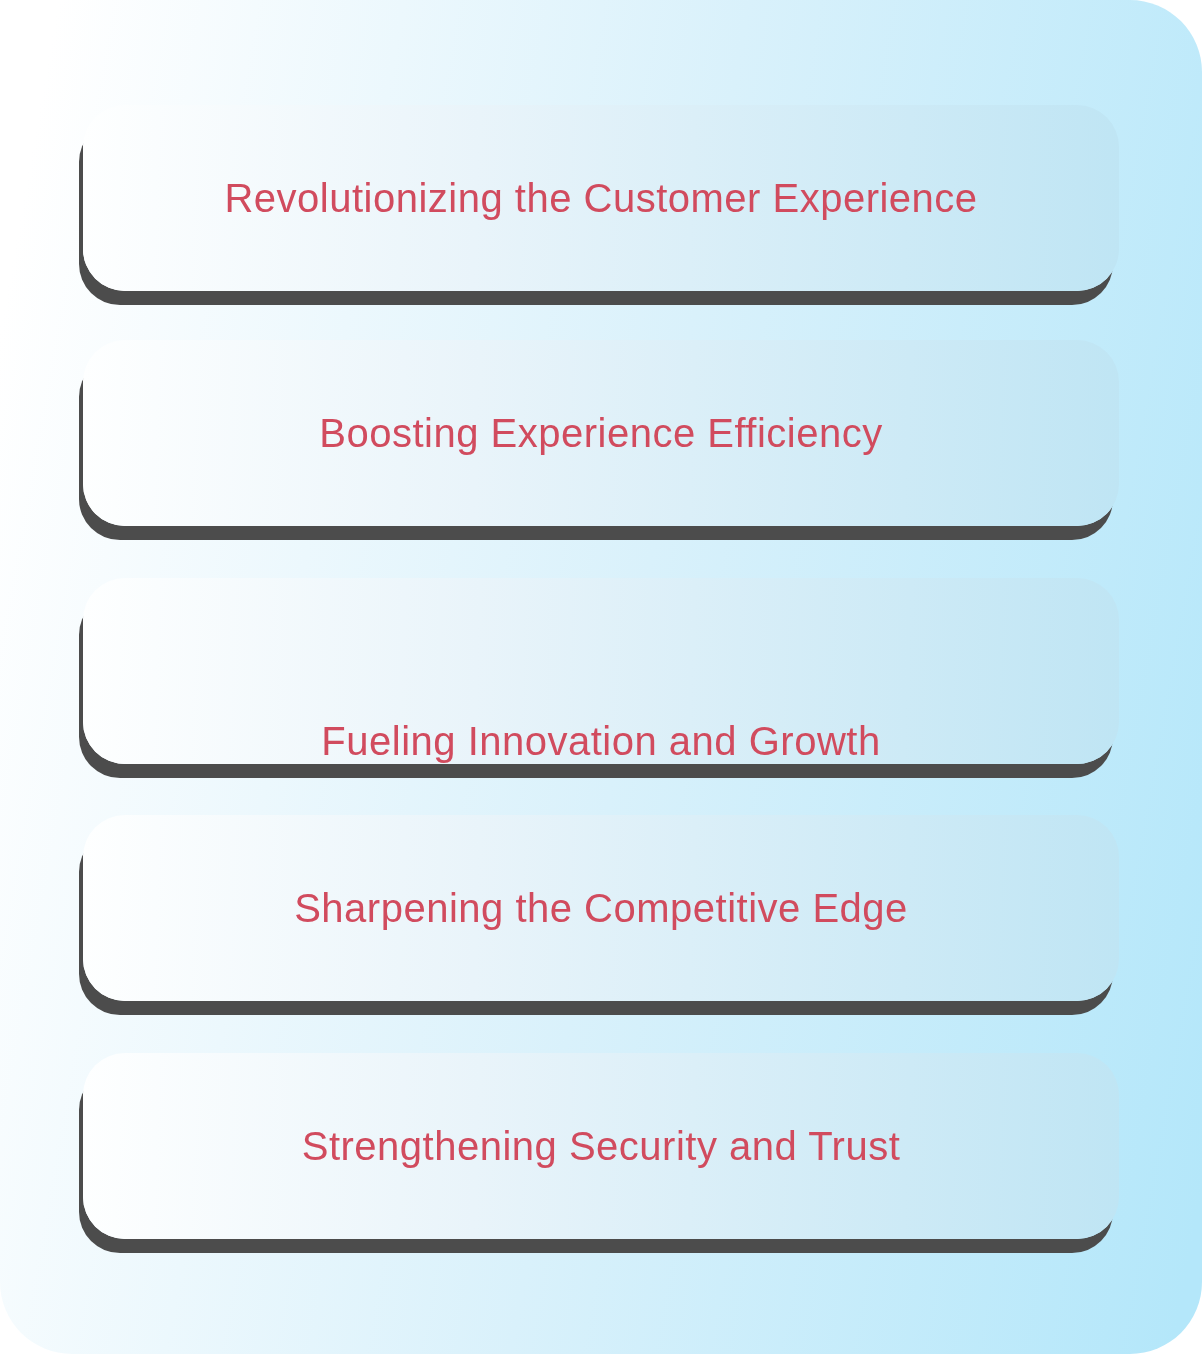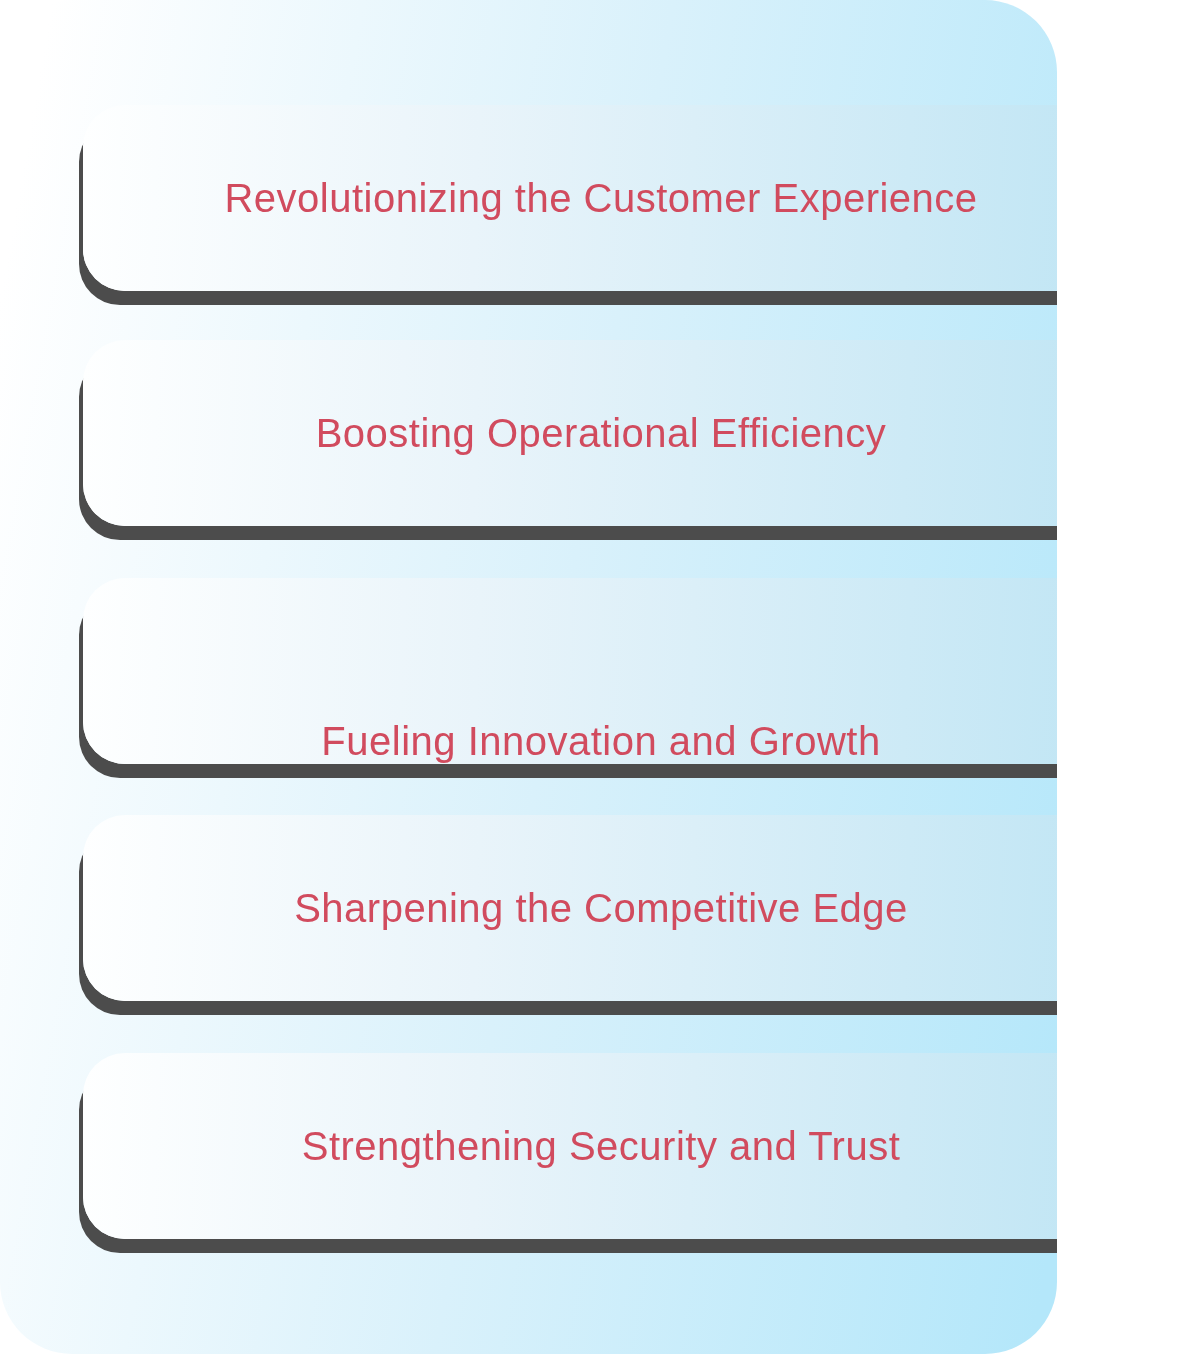--- a/index.html
+++ b/index.html
@@ -3,21 +3,21 @@
 <meta charset="utf-8">
 <style>
   html, body {
     margin: 0;
     padding: 0;
     background: #ffffff;
     font-family: "Liberation Sans", "DejaVu Sans", sans-serif;
   }
   .canvas {
     position: relative;
-    width: 1057px;
+    width: 1202px;
     height: 1354px;
     border-radius: 72px;
     overflow: hidden;
     background: linear-gradient(100deg,
       var(--bg-start) 4%,
       var(--bg-mid) 52%,
       var(--bg-end) 98%);
     text-decoration: underline;
   }
   .card {
@@ -52,21 +52,21 @@
 </head>
 <body>
 
 <div class="canvas">
 
   <div class="card card-1">
     <span class="card-label">Revolutionizing the Customer Experience</span>
   </div>
 
   <div class="card card-2">
-    <span class="card-label">Boosting Operational Efficiency</span>
+    <span class="card-label">Boosting Experience Efficiency</span>
   </div>
 
   <div class="card card-3">
     <span class="card-label">Fueling Innovation and Growth</span>
   </div>
 
   <div class="card card-4">
     <span class="card-label">Sharpening the Competitive Edge</span>
   </div>
 

